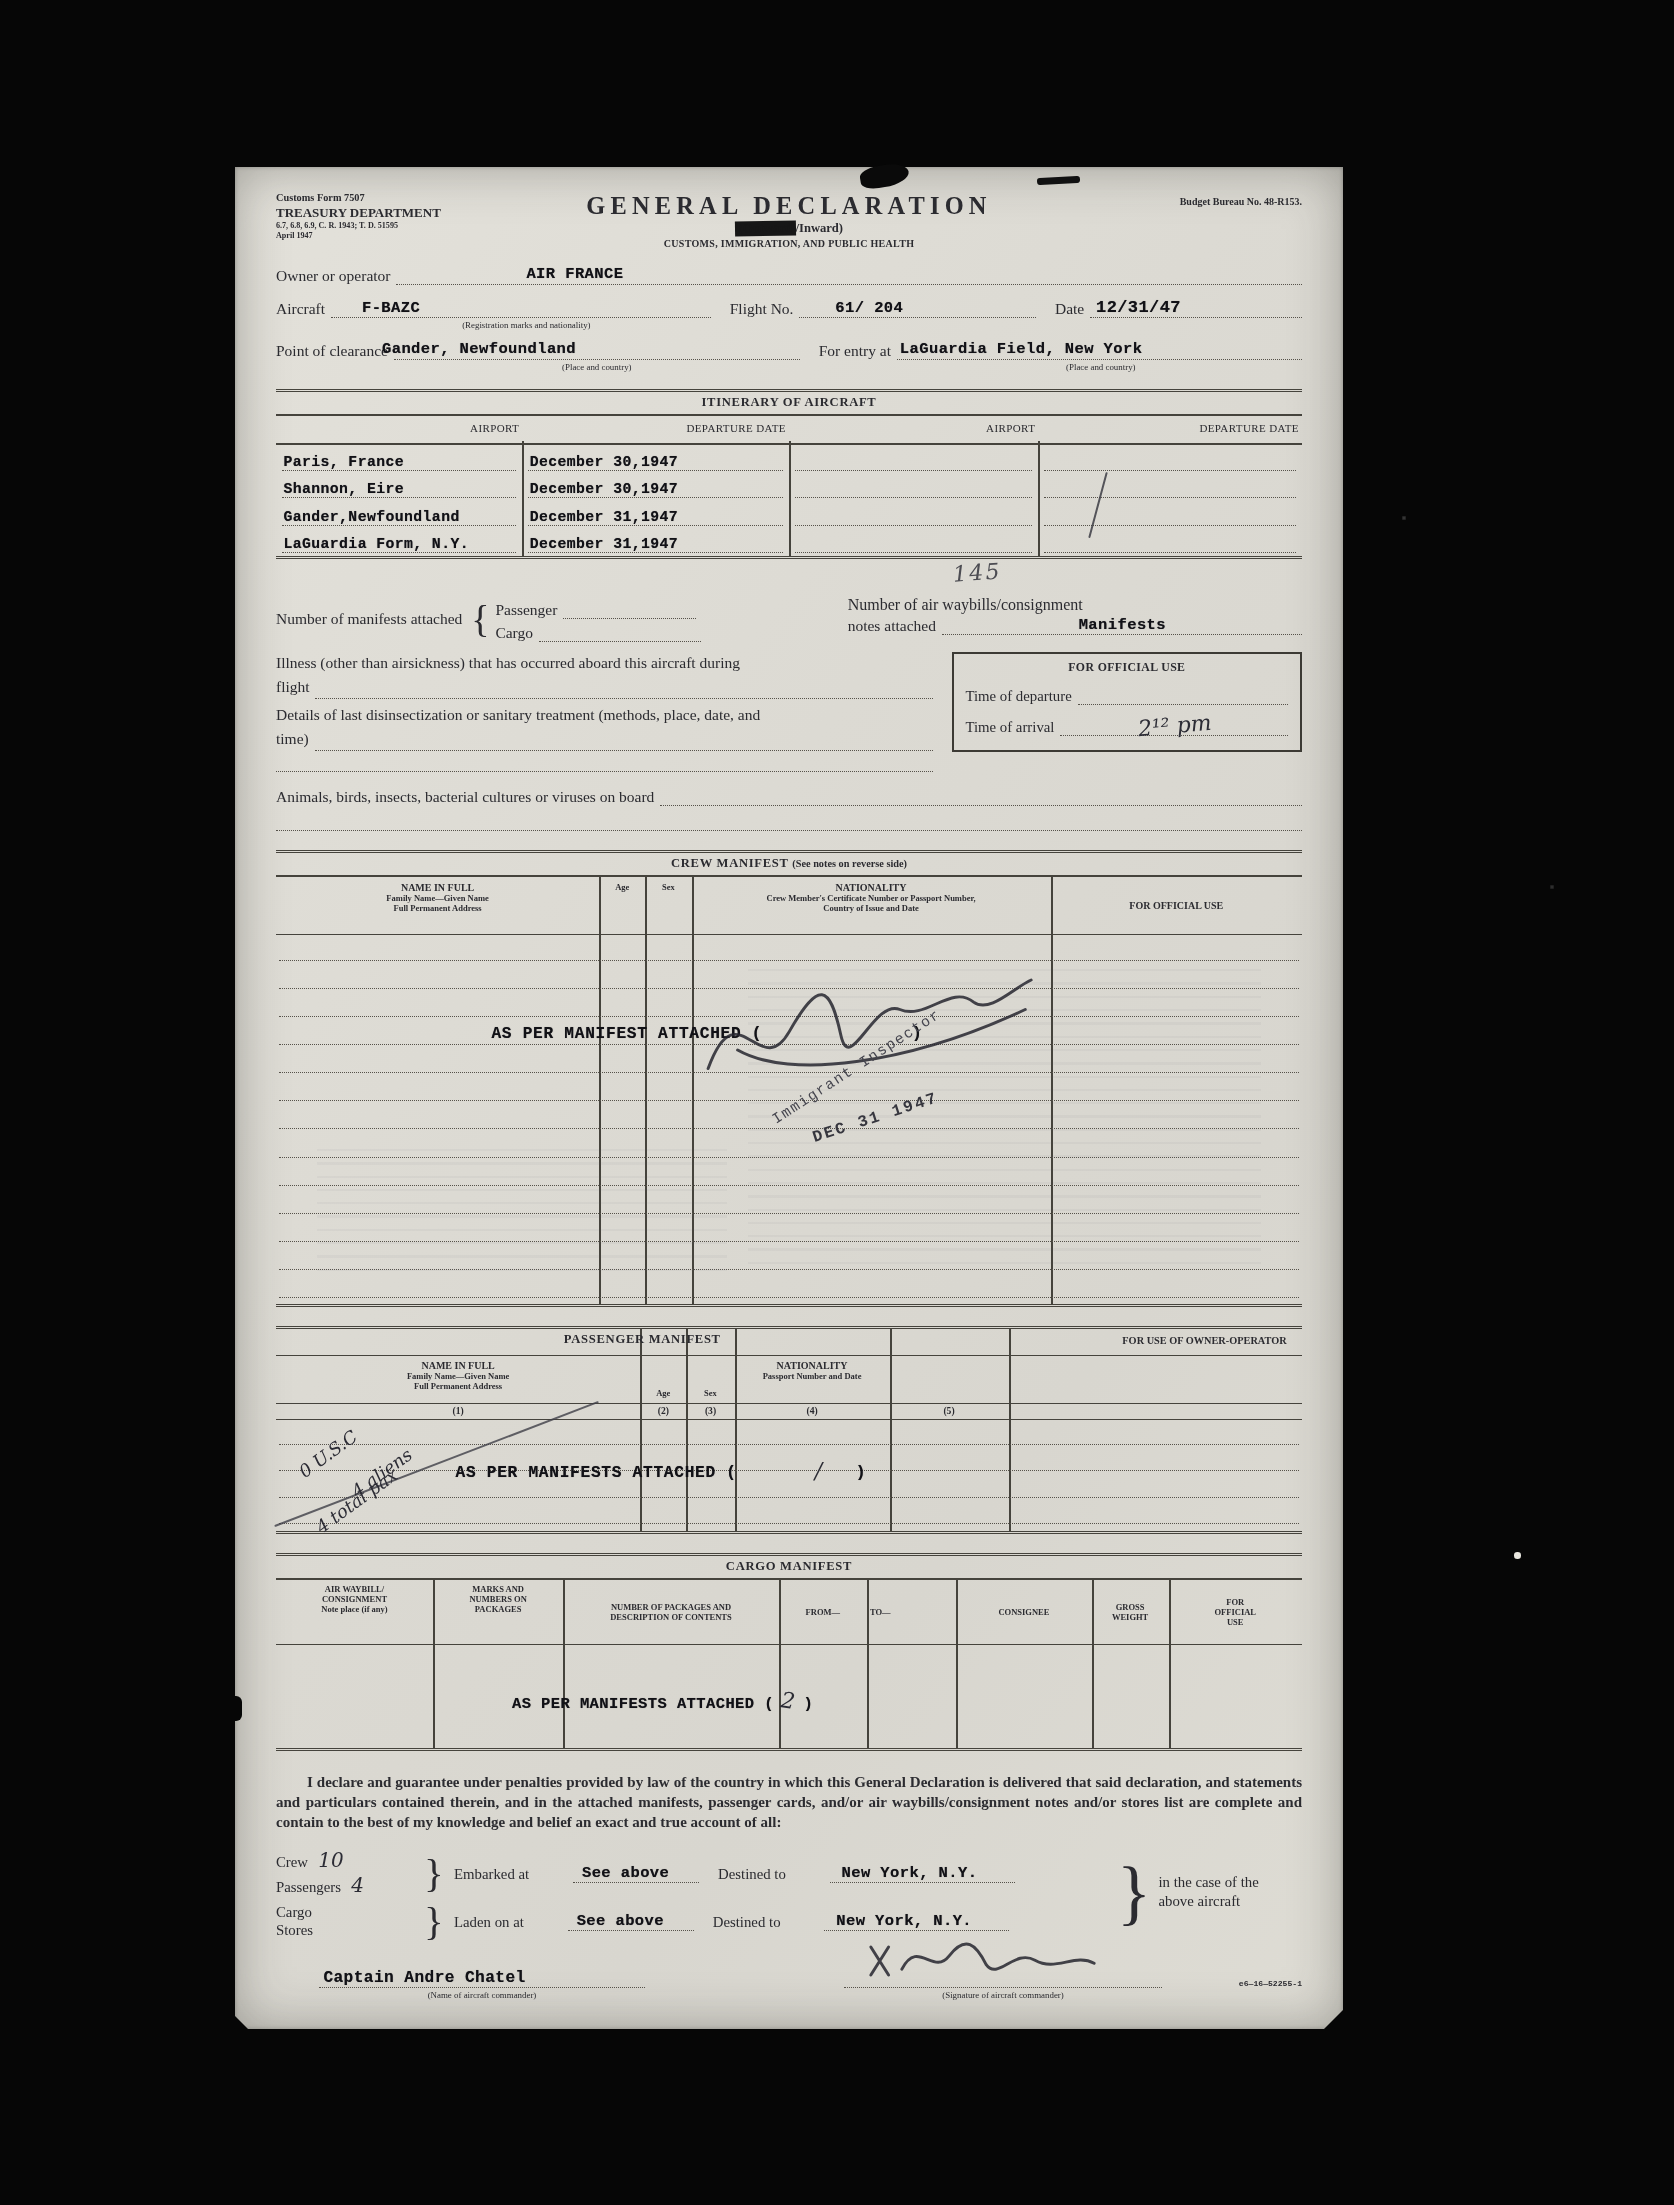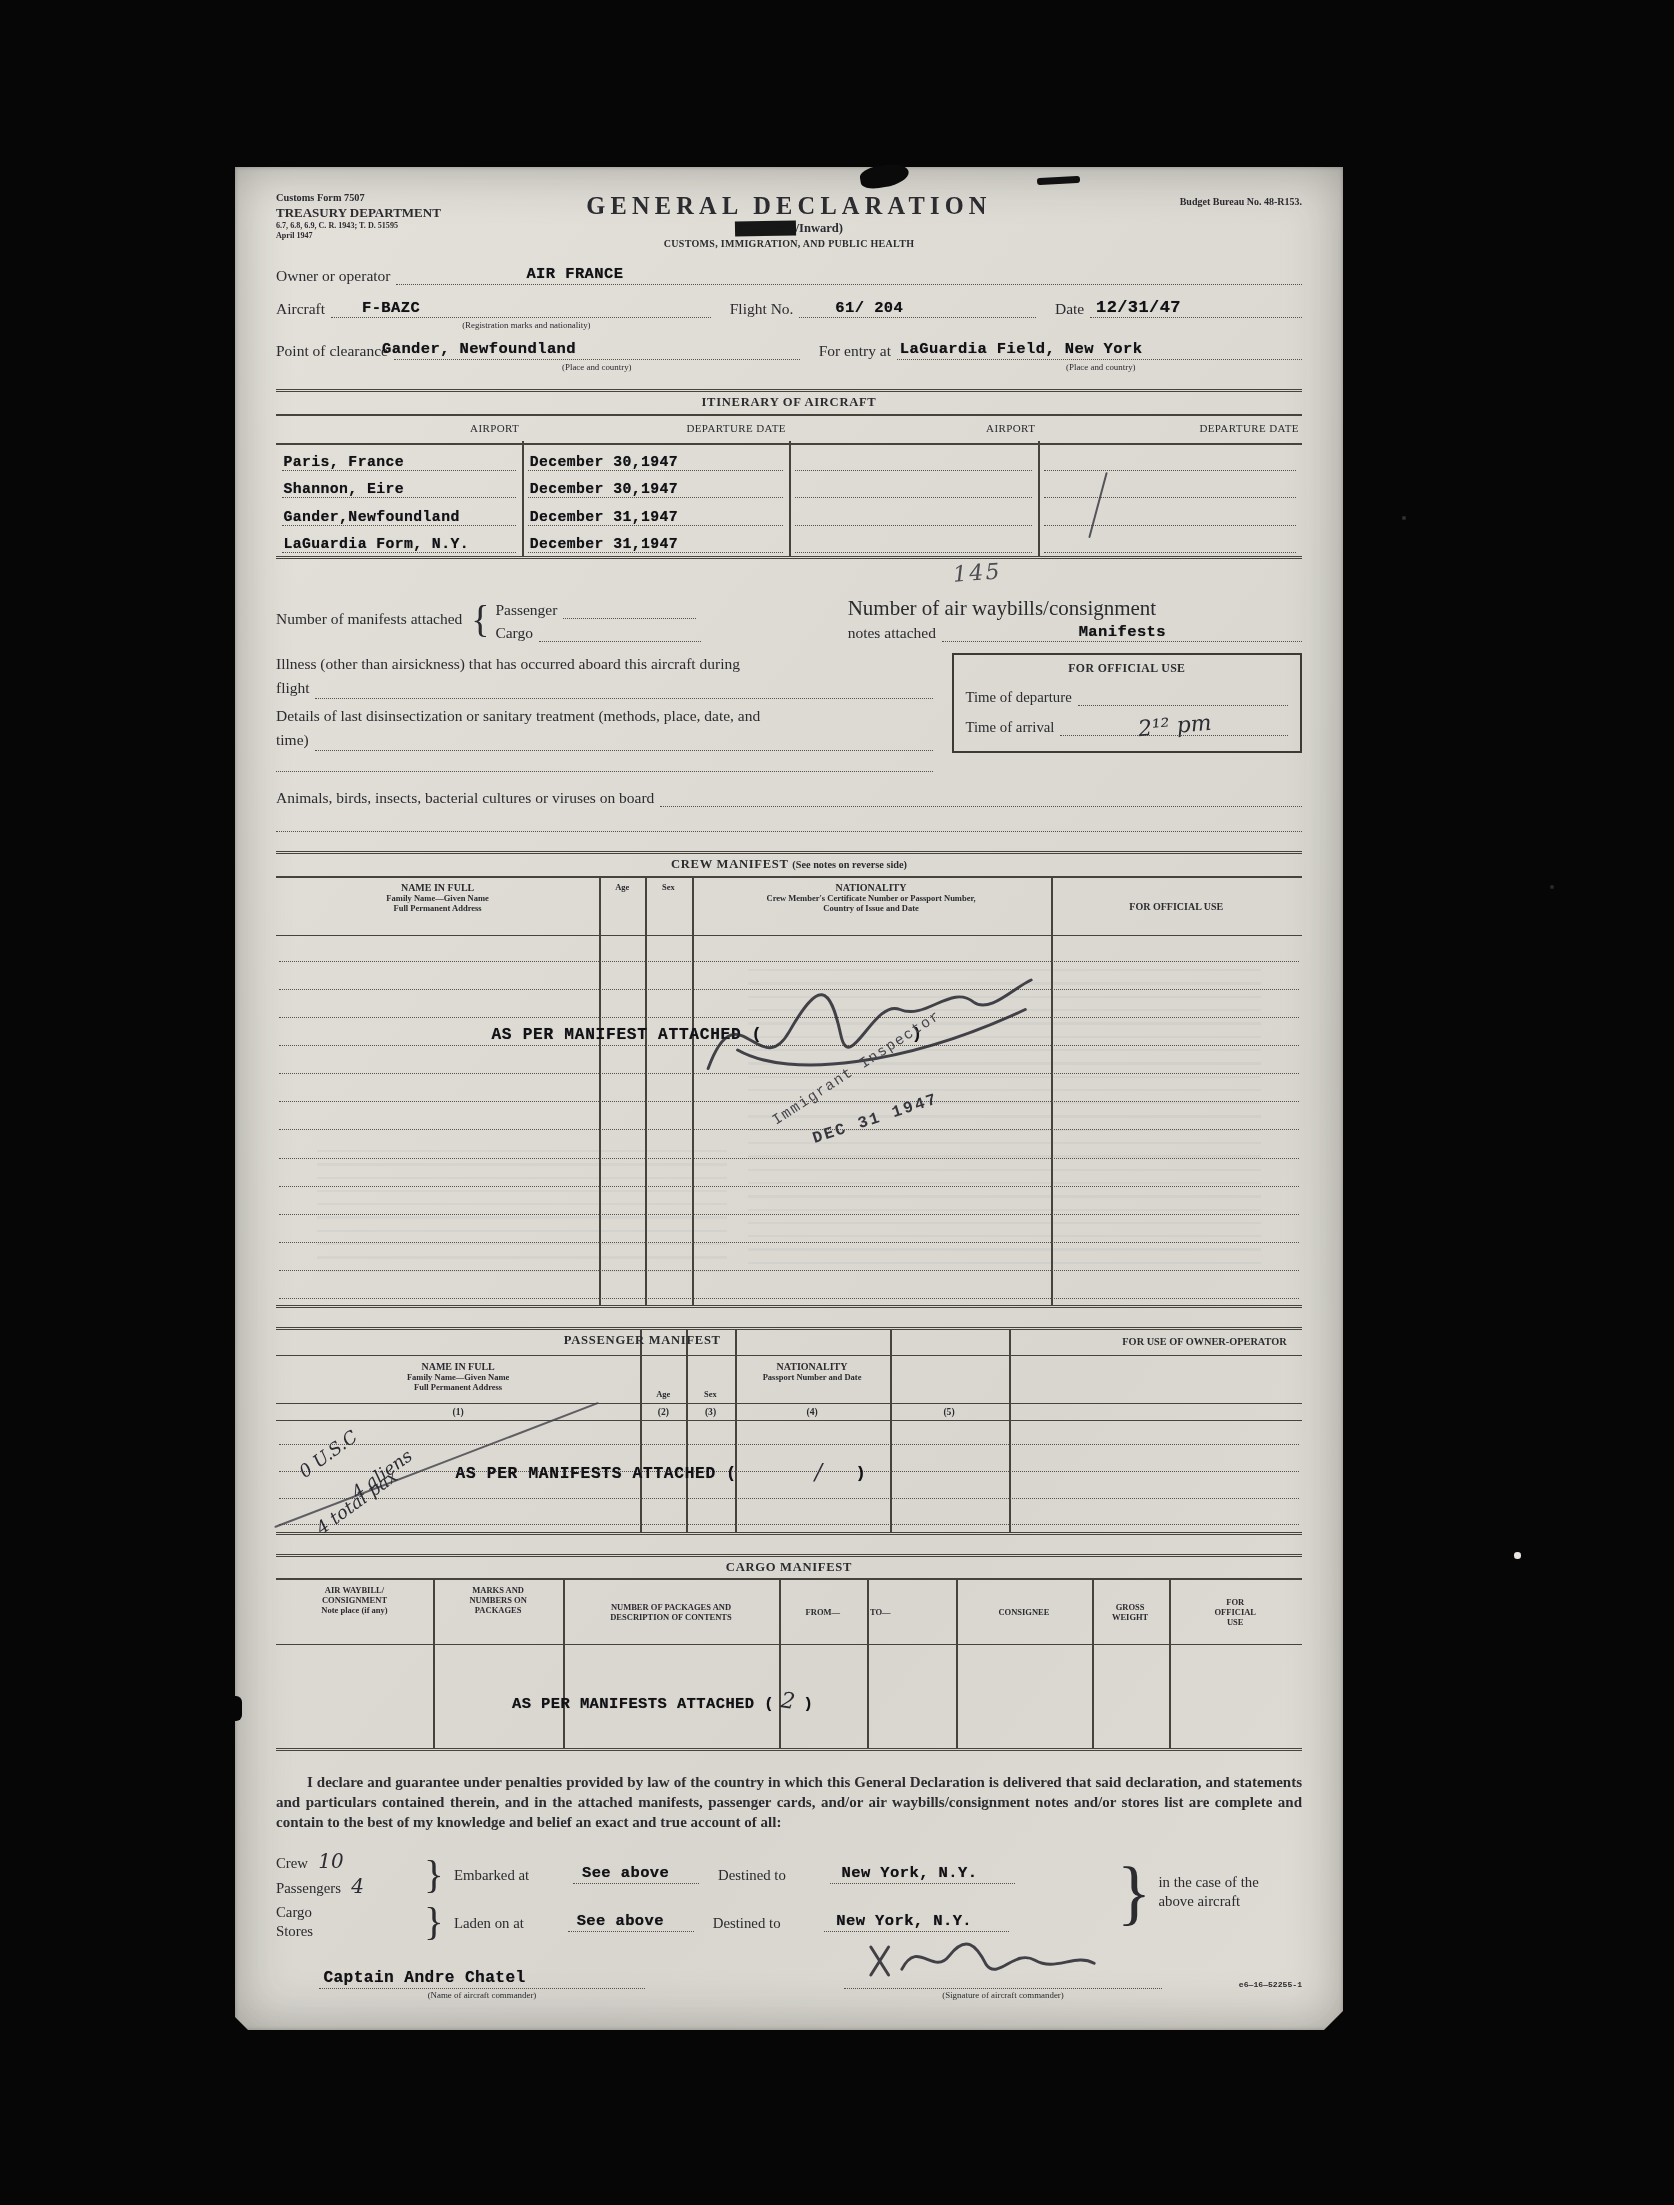--- a/index.html
+++ b/index.html
@@ -62,21 +62,21 @@
   .hw-145 { position:absolute; left:66%; bottom:-29.5px; font-size:22px; transform:rotate(-4deg); letter-spacing:2.2px; }
   .hw-itin-slash { position:absolute; left:80%; top:26.6px; width:1.5px; height:68px; background:#3c3c44; transform:rotate(15deg); border-radius:1.5px; opacity:.85; }
 
   
   .man-row { display:flex; margin-top:37px; }
   .man-left { width:55%; display:flex; align-items:center; }
   .man-brace { font-size:38px; font-weight:normal; line-height:.9; padding:0 5.9px 0 3px; }
   .man-stack { flex:1; }
   .man-stack .frow { margin-top:3px; }
   .man-right { width:45%; padding-left:7.4px; }
-  .man-right .line1 { font-size:21px; }
+  .man-right .line1 { font-size:16px; }
   .man-right .frow { margin-top:1.5px; }
 
   .mid-row { display:flex; margin-top:10.3px; }
   .mid-left { width:64%; font-size:15.5px; line-height:1.45; }
   .mid-left .frow { margin-top:1.5px; }
   .obox-wrap { width:36%; padding-left:19px; }
   .obox { border:2.2px solid #3c3a34; padding:5.9px 11.8px 14.8px; }
   .obox-title { text-align:center; font-size:11.8px; font-weight:bold; letter-spacing:0.4px; }
   .obox .frow { margin-top:10.3px; }
   .hw-arrival { position:absolute; bottom:-3px; left:34%; font-size:22px; transform:rotate(-5deg); }

